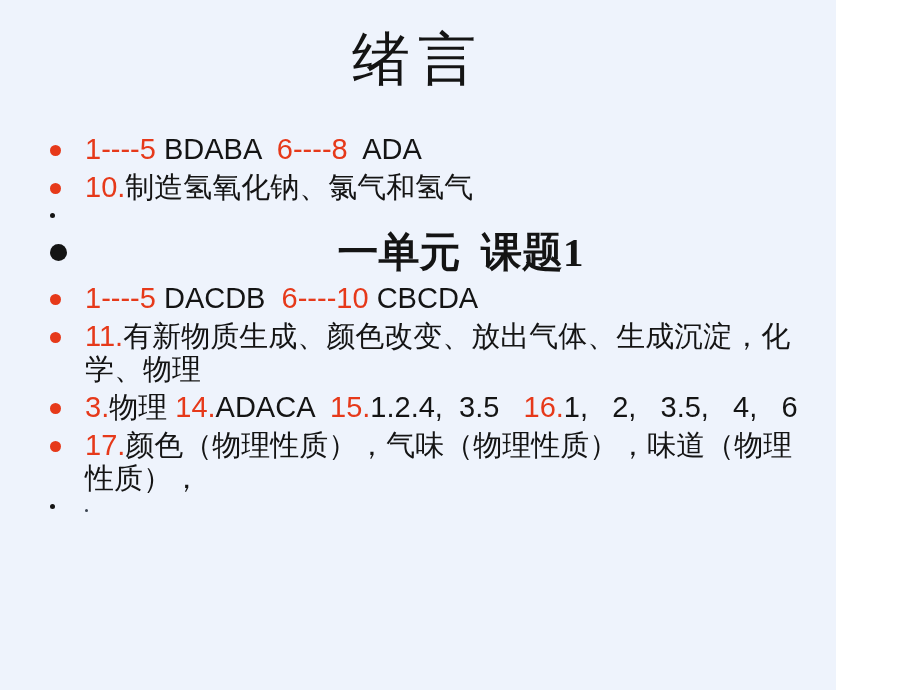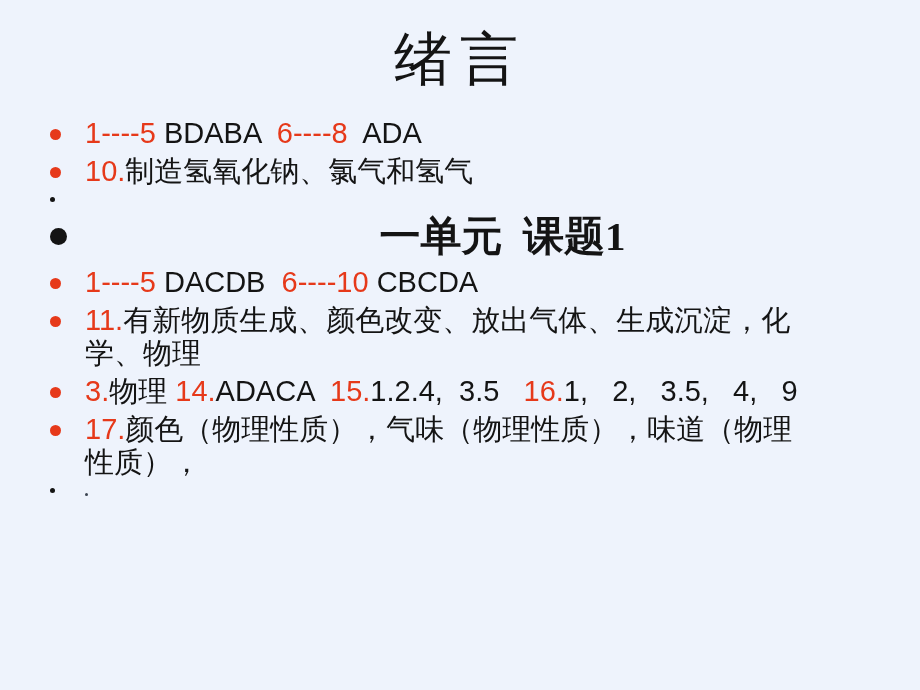--- a/index.html
+++ b/index.html
@@ -1,38 +1,38 @@
 <!DOCTYPE html>
 <html style="--bg: #eef3fc; --red: #e6391a; --black: #141414;"><head>
 <meta charset="utf-8">
 <style>
   html, body {
     margin: 0;
     padding: 0;
   }
   .slide {
     position: relative;
-    width: 920px;
+    width: 836px;
     height: 690px;
     background: var(--bg, #eef3fc);
     overflow: hidden;
     font-family: "Liberation Sans", "DejaVu Sans", sans-serif;
   }
   .slide-title {
     margin-top: 30px;
     text-align: center;
     font-family: "Liberation Serif", "DejaVu Serif", serif;
     font-size: 58px;
     line-height: 1.05;
     letter-spacing: 8px;
     color: var(--black, #141414);
     white-space: pre-wrap;
   }
   .content {
-    margin-top: 26px;
+    margin-top: 42px;
     padding-left: 50px;
   }
   .row {
     display: flex;
     align-items: flex-start;
     margin-bottom: 5px;
   }
   .bullet-box {
     flex: 0 0 35px;
     display: flex;
@@ -122,21 +122,21 @@
         <span class="bullet-box">
           <span class="dot red"></span>
         </span>
         <span class="text"><span class="seg red">11.</span><span class="seg black">有新物质生成、颜色改变、放出气体、生成沉淀，化
 学、物理</span></span>
       </div>
       <div class="row body">
         <span class="bullet-box">
           <span class="dot red"></span>
         </span>
-        <span class="text"><span class="seg red">3.</span><span class="seg black">物理 </span><span class="seg red">14.</span><span class="seg black">ADACA  </span><span class="seg red">15.</span><span class="seg black">1.2.4,  3.5   </span><span class="seg red">16.</span><span class="seg black">1,   2,   3.5,   4,   9</span></span>
+        <span class="text"><span class="seg red">3.</span><span class="seg black">物理 </span><span class="seg red">14.</span><span class="seg black">ADACA  </span><span class="seg red">15.</span><span class="seg black">1.2.4,  3.5   </span><span class="seg red">16.</span><span class="seg black">1,   2,   3.5,   4,   6</span></span>
       </div>
       <div class="row body">
         <span class="bullet-box">
           <span class="dot red"></span>
         </span>
         <span class="text"><span class="seg red">17.</span><span class="seg black">颜色（物理性质），气味（物理性质），味道（物理
 性质），</span></span>
       </div>
       <div class="row spacer2">
         <span class="bullet-box">

